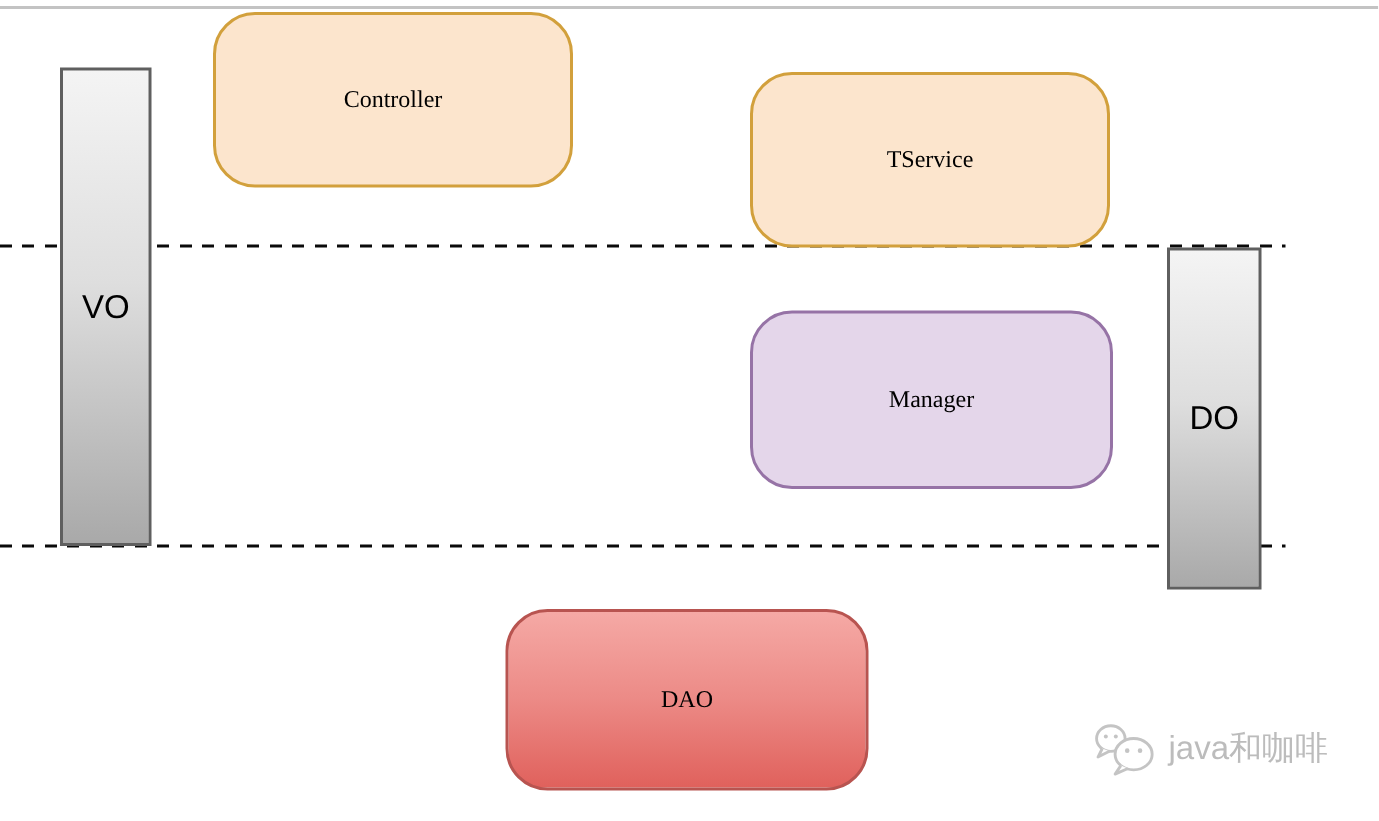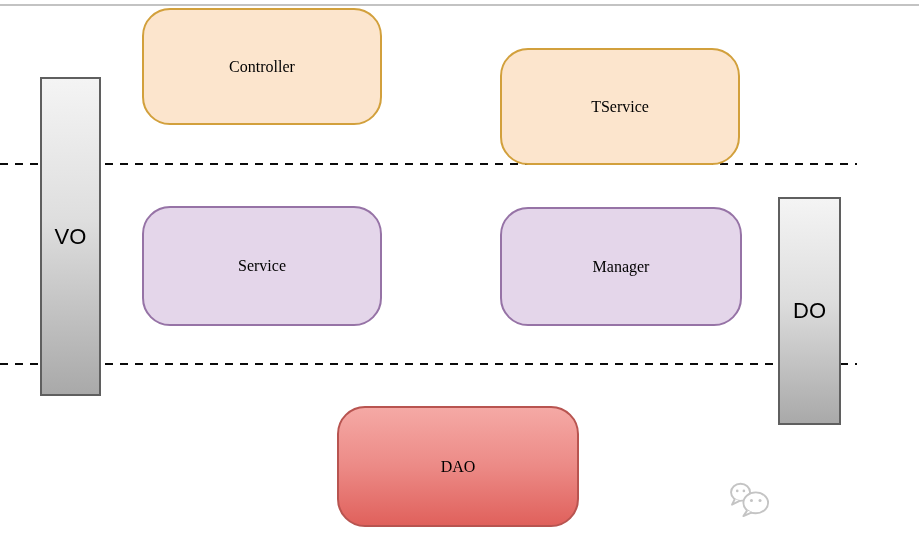--- a/index.html
+++ b/index.html
@@ -40,21 +40,20 @@
     position: absolute;
     display: flex;
     align-items: center;
     justify-content: center;
     background: linear-gradient(180deg, #f4f4f4 0%, #dedede 45%, #a9a9a9 100%);
     border: 2px solid #5f5f5f;
     box-sizing: border-box;
     font-size: 22px;
     color: #000000;
     z-index: 2;
-    margin-top: 32px;
   }
   .bar.vo { left: 40px; top: 45px; width: 61px; height: 319px; }
   .bar.do { left: 778px; top: 165px; width: 63px; height: 228px; }
 
   .box {
     position: absolute;
     display: flex;
     align-items: center;
     justify-content: center;
     border-radius: 28px;
@@ -113,38 +112,36 @@
   <div class="bar do">
     <span>DO</span>
   </div>
 
   <div class="box orange controller">
     <span>Controller</span>
   </div>
   <div class="box orange tservice">
     <span>TService</span>
   </div>
-  <div class="box purple service">
-    <span>Service</span>
-  </div>
   <div class="box purple manager">
     <span>Manager</span>
   </div>
   <div class="box red dao">
     <span>DAO</span>
   </div>
 
   <div class="watermark">
     <span>
       <svg width="46" height="38" viewBox="0 0 48 40" fill="none">
         <ellipse cx="13" cy="13" rx="10" ry="9" stroke="#c4c4c4" stroke-width="2" fill="#ffffff"></ellipse>
         <path d="M7 20 L4 26 L12 22" stroke="#c4c4c4" stroke-width="2" fill="#ffffff" stroke-linejoin="round"></path>
         <circle cx="9.5" cy="11.5" r="1.4" fill="#c4c4c4"></circle>
         <circle cx="16.5" cy="11.5" r="1.4" fill="#c4c4c4"></circle>
         <ellipse cx="29" cy="24" rx="13" ry="11" stroke="#c4c4c4" stroke-width="2" fill="#ffffff"></ellipse>
         <path d="M20 32 L16 38 L25 34" stroke="#c4c4c4" stroke-width="2" fill="#ffffff" stroke-linejoin="round"></path>
         <circle cx="24.5" cy="21.5" r="1.6" fill="#c4c4c4"></circle>
         <circle cx="33.5" cy="21.5" r="1.6" fill="#c4c4c4"></circle>
       </svg>
     </span>
+    <span>java和咖啡</span>
   </div>
 
 </div>
 
 </body></html>

